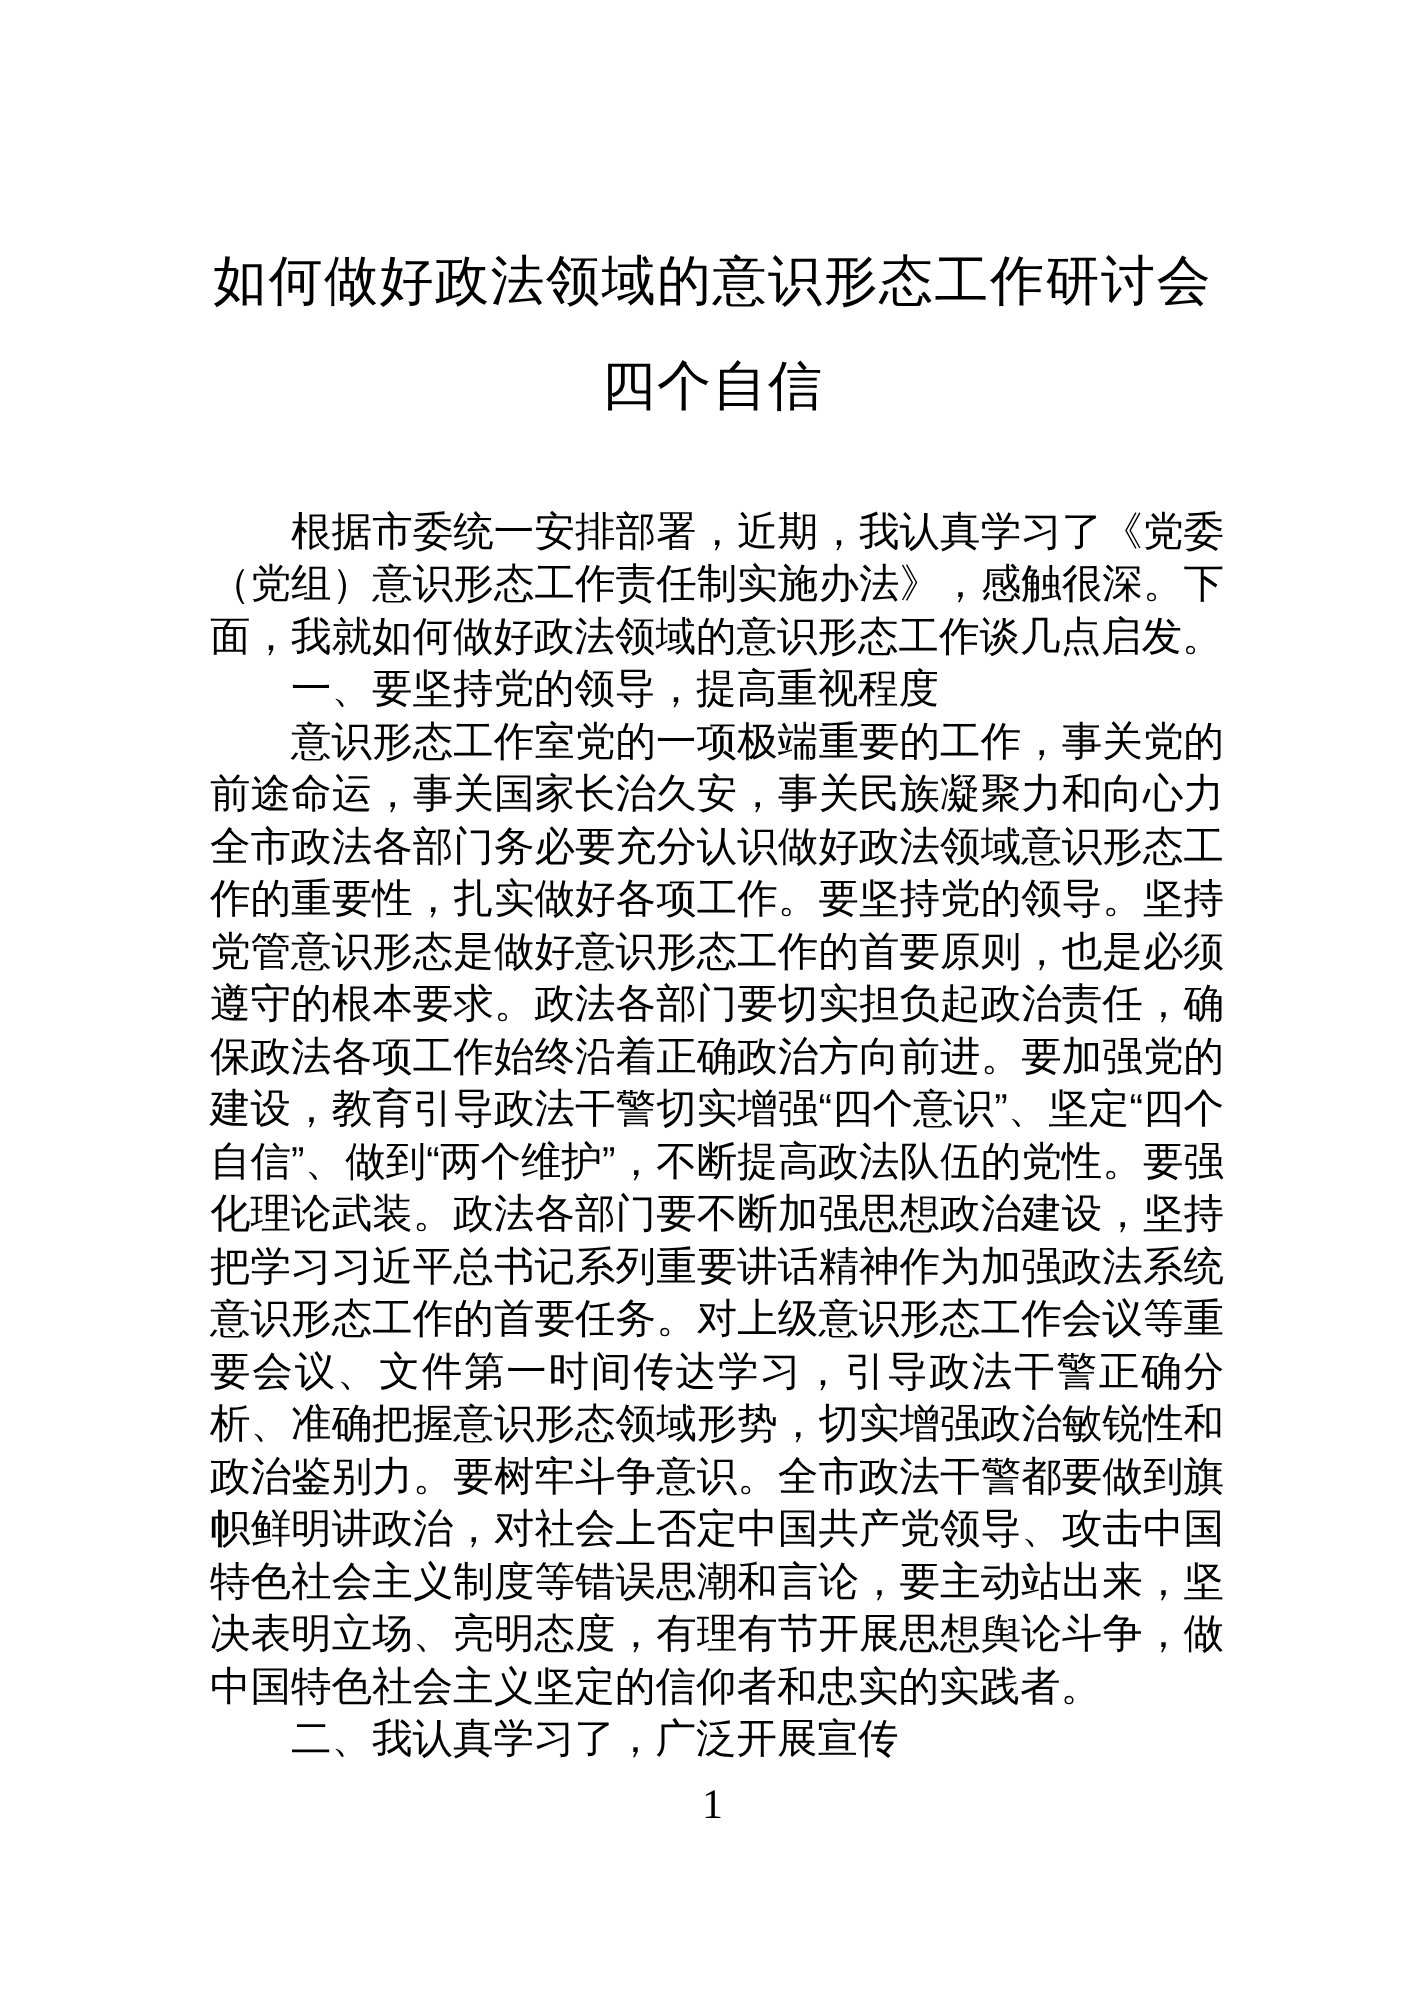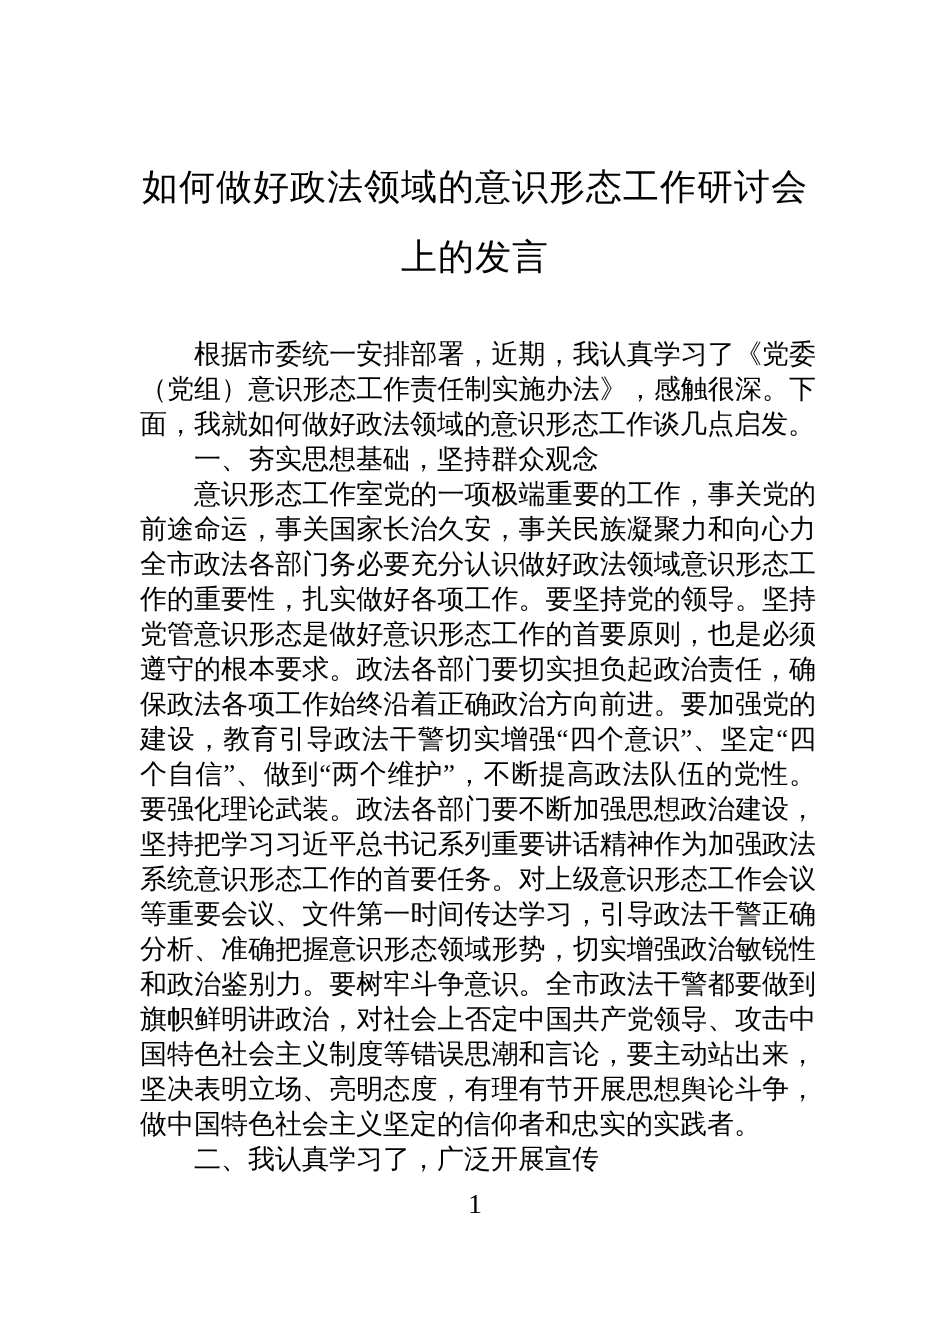--- a/index.html
+++ b/index.html
@@ -32,42 +32,41 @@
       text-align: justify;
       word-break: normal;
       overflow-wrap: break-word;
     }
     .para,
     .heading {
       margin: 0;
       padding: 0;
       text-indent: 2em;
       font-weight: 400;
-      font-family: Liberation Serif, serif;
     }
     .page-number {
       margin-top: 10px;
       text-align: center;
       font-family: "Liberation Serif", serif;
       font-size: 28px;
       line-height: 34px;
     }
   </style>
 </head>
 <body>
 
 <div class="page">
 
   <header class="title">
     <div class="title-line">如何做好政法领域的意识形态工作研讨会</div>
-    <div class="title-line">上的发言</div>
+    <div class="title-line">四个自信</div>
   </header>
 
   <main class="body-text">
     <p class="para">根据市委统一安排部署，近期，我认真学习了《党委（党组）意识形态工作责任制实施办法》，感触很深。下面，我就如何做好政法领域的意识形态工作谈几点启发。</p>
-    <p class="heading">一、夯实思想基础，坚持群众观念</p>
+    <p class="heading">一、要坚持党的领导，提高重视程度</p>
     <p class="para">意识形态工作室党的一项极端重要的工作，事关党的前途命运，事关国家长治久安，事关民族凝聚力和向心力全市政法各部门务必要充分认识做好政法领域意识形态工作的重要性，扎实做好各项工作。要坚持党的领导。坚持党管意识形态是做好意识形态工作的首要原则，也是必须遵守的根本要求。政法各部门要切实担负起政治责任，确保政法各项工作始终沿着正确政治方向前进。要加强党的建设，教育引导政法干警切实增强“四个意识”、坚定“四个自信”、做到“两个维护”，不断提高政法队伍的党性。要强化理论武装。政法各部门要不断加强思想政治建设，坚持把学习习近平总书记系列重要讲话精神作为加强政法系统意识形态工作的首要任务。对上级意识形态工作会议等重要会议、文件第一时间传达学习，引导政法干警正确分析、准确把握意识形态领域形势，切实增强政治敏锐性和政治鉴别力。要树牢斗争意识。全市政法干警都要做到旗帜鲜明讲政治，对社会上否定中国共产党领导、攻击中国特色社会主义制度等错误思潮和言论，要主动站出来，坚决表明立场、亮明态度，有理有节开展思想舆论斗争，做中国特色社会主义坚定的信仰者和忠实的实践者。</p>
     <p class="heading">二、我认真学习了，广泛开展宣传</p>
   </main>
 
   <footer class="page-number">1</footer>
 
 </div>
 
 </body></html>

